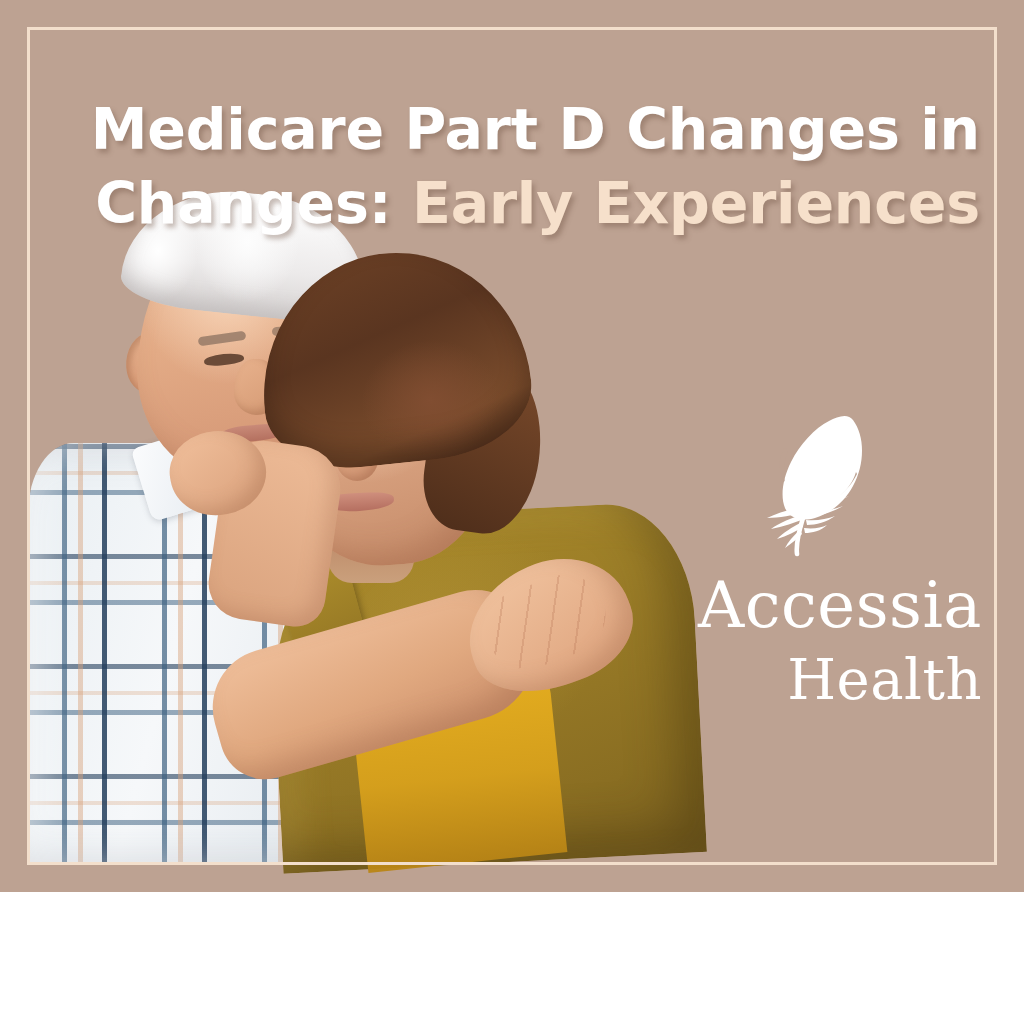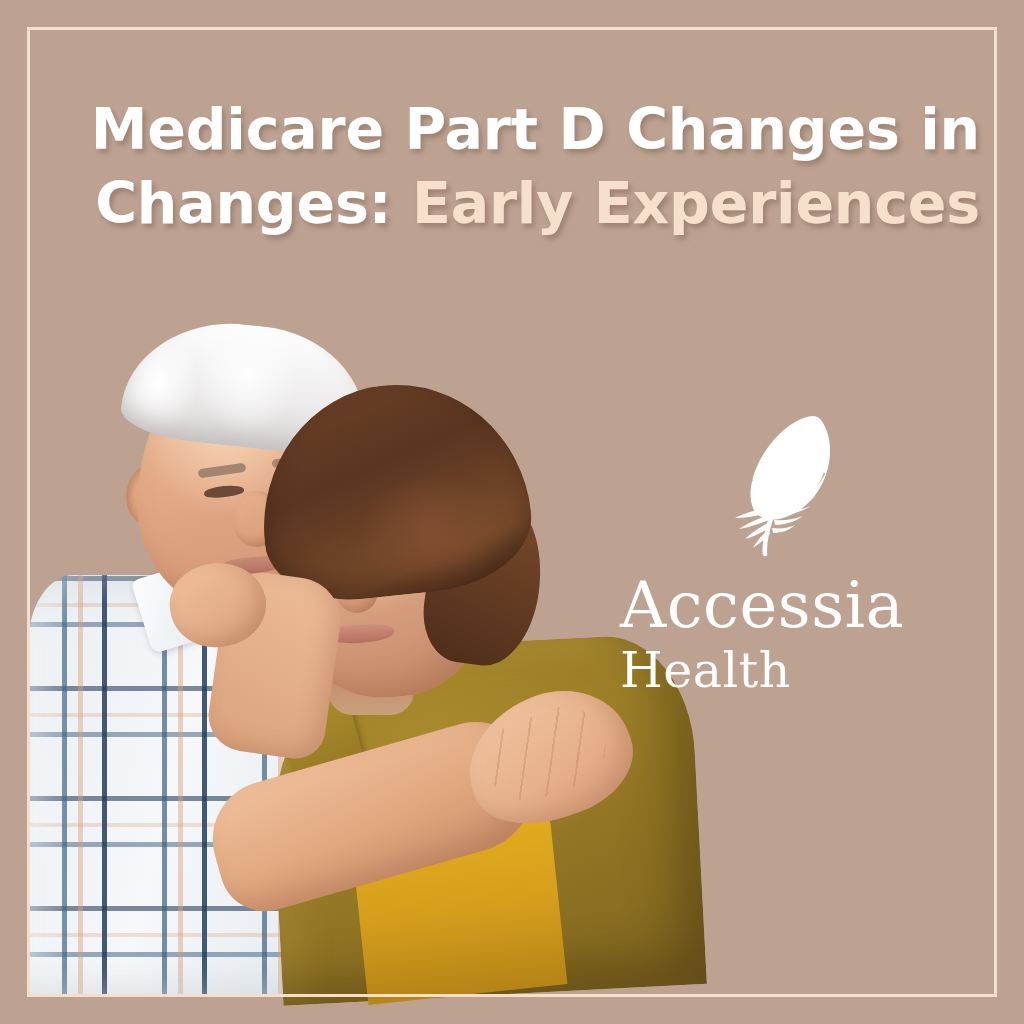--- a/index.html
+++ b/index.html
@@ -8,21 +8,21 @@
   html, body {
     width: 1024px;
     height: 1024px;
     overflow: hidden;
     font-family: "Liberation Sans", sans-serif;
   }
 
   .canvas {
     position: relative;
     width: 1024px;
-    height: 1024px;
+    height: 892px;
     background: #bda292;
     overflow: hidden;
   }
 
   
   .frame {
     position: absolute;
     left: 27px;  top: 27px;
     right: 27px; bottom: 27px;
     border: 3px solid #f3dfcc;
@@ -332,42 +332,42 @@
     left: 296px; bottom: 352px;
     width: 70px; height: 18px;
     background: linear-gradient(180deg,#cf8f7d,#b56f60);
     border-radius: 40% 40% 55% 55%;
     transform: rotate(-3deg);
   }
 
   
   .logo {
     position: absolute;
-    left: 620px;
+    left: 652px;
     top: 408px;
     width: 330px;
     z-index: 30;
-    text-align: left;
+    text-align: right;
     color: #ffffff;
   }
   .logo-feather {
     width: 112px;
     height: 152px;
     margin: 0 auto 14px auto;
     display: block;
   }
   .logo-word {
     font-family: "DejaVu Serif", "Liberation Serif", serif;
     font-weight: 400;
     line-height: .98;
     letter-spacing: 0.5px;
     color: #ffffff;
   }
   .logo-word.l1 { font-size: 64px; }
-  .logo-word.l2 { font-size: 49px; margin-top: 10px; }
+  .logo-word.l2 { font-size: 56px; margin-top: 16px; }
 </style>
 </head>
 <body>
 
 <div class="canvas">
 
   <div class="frame"></div>
 
   <div class="headline">
     <span>Medicare Part D Changes in</span>

